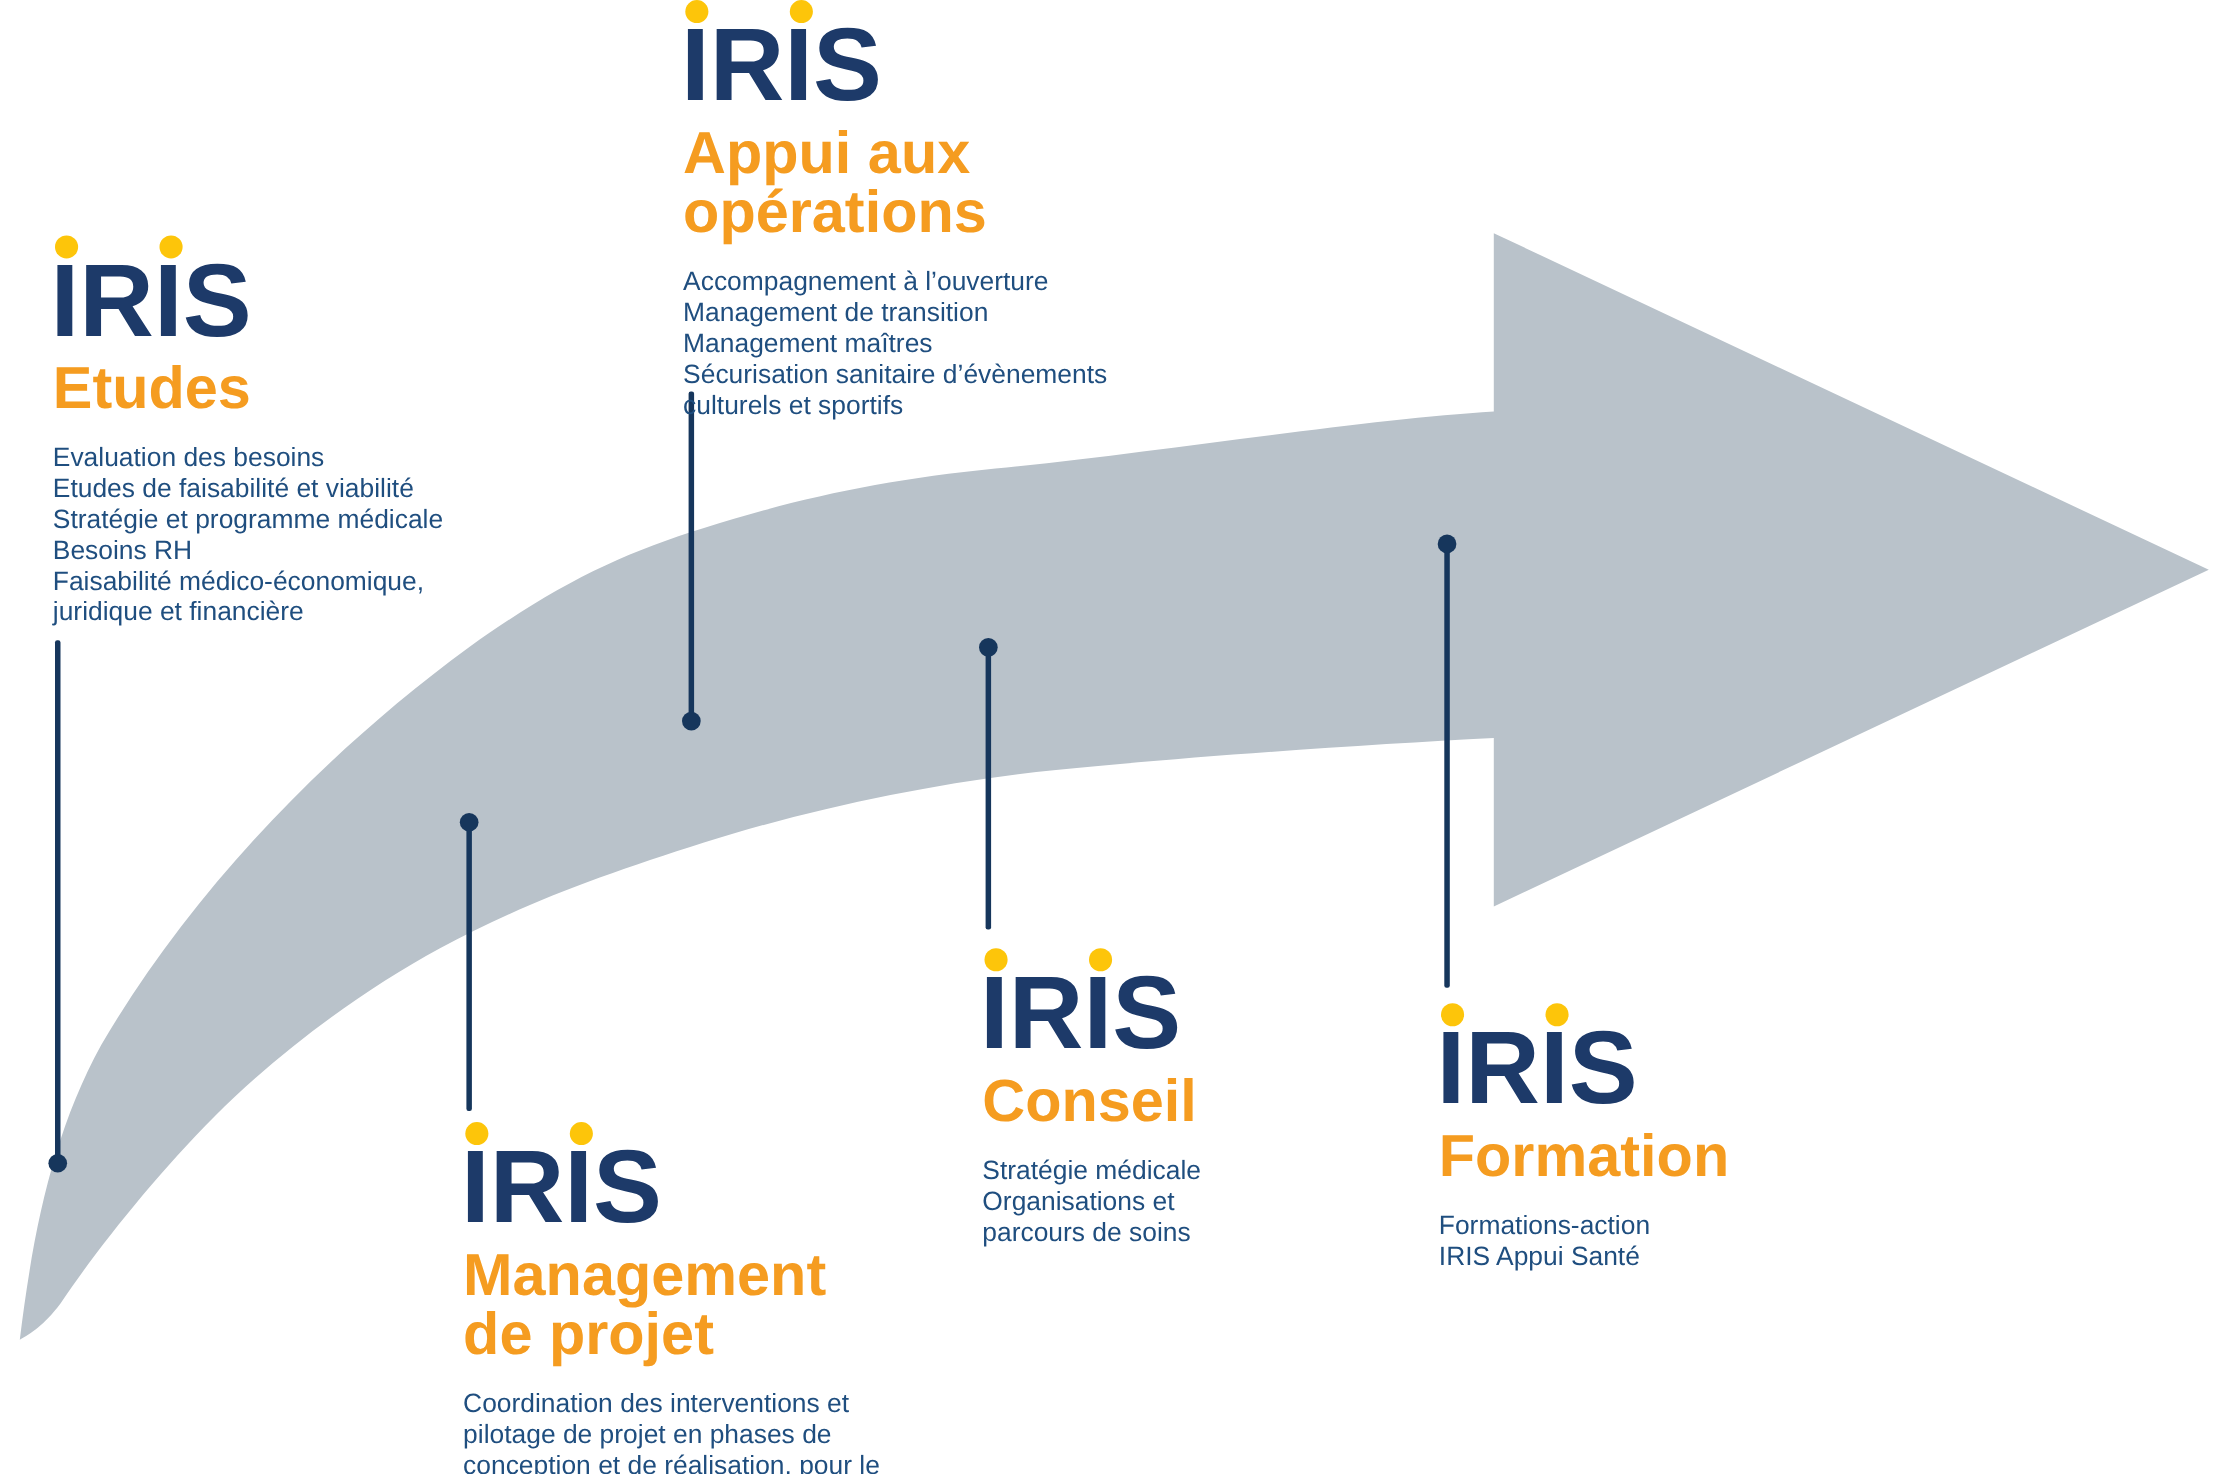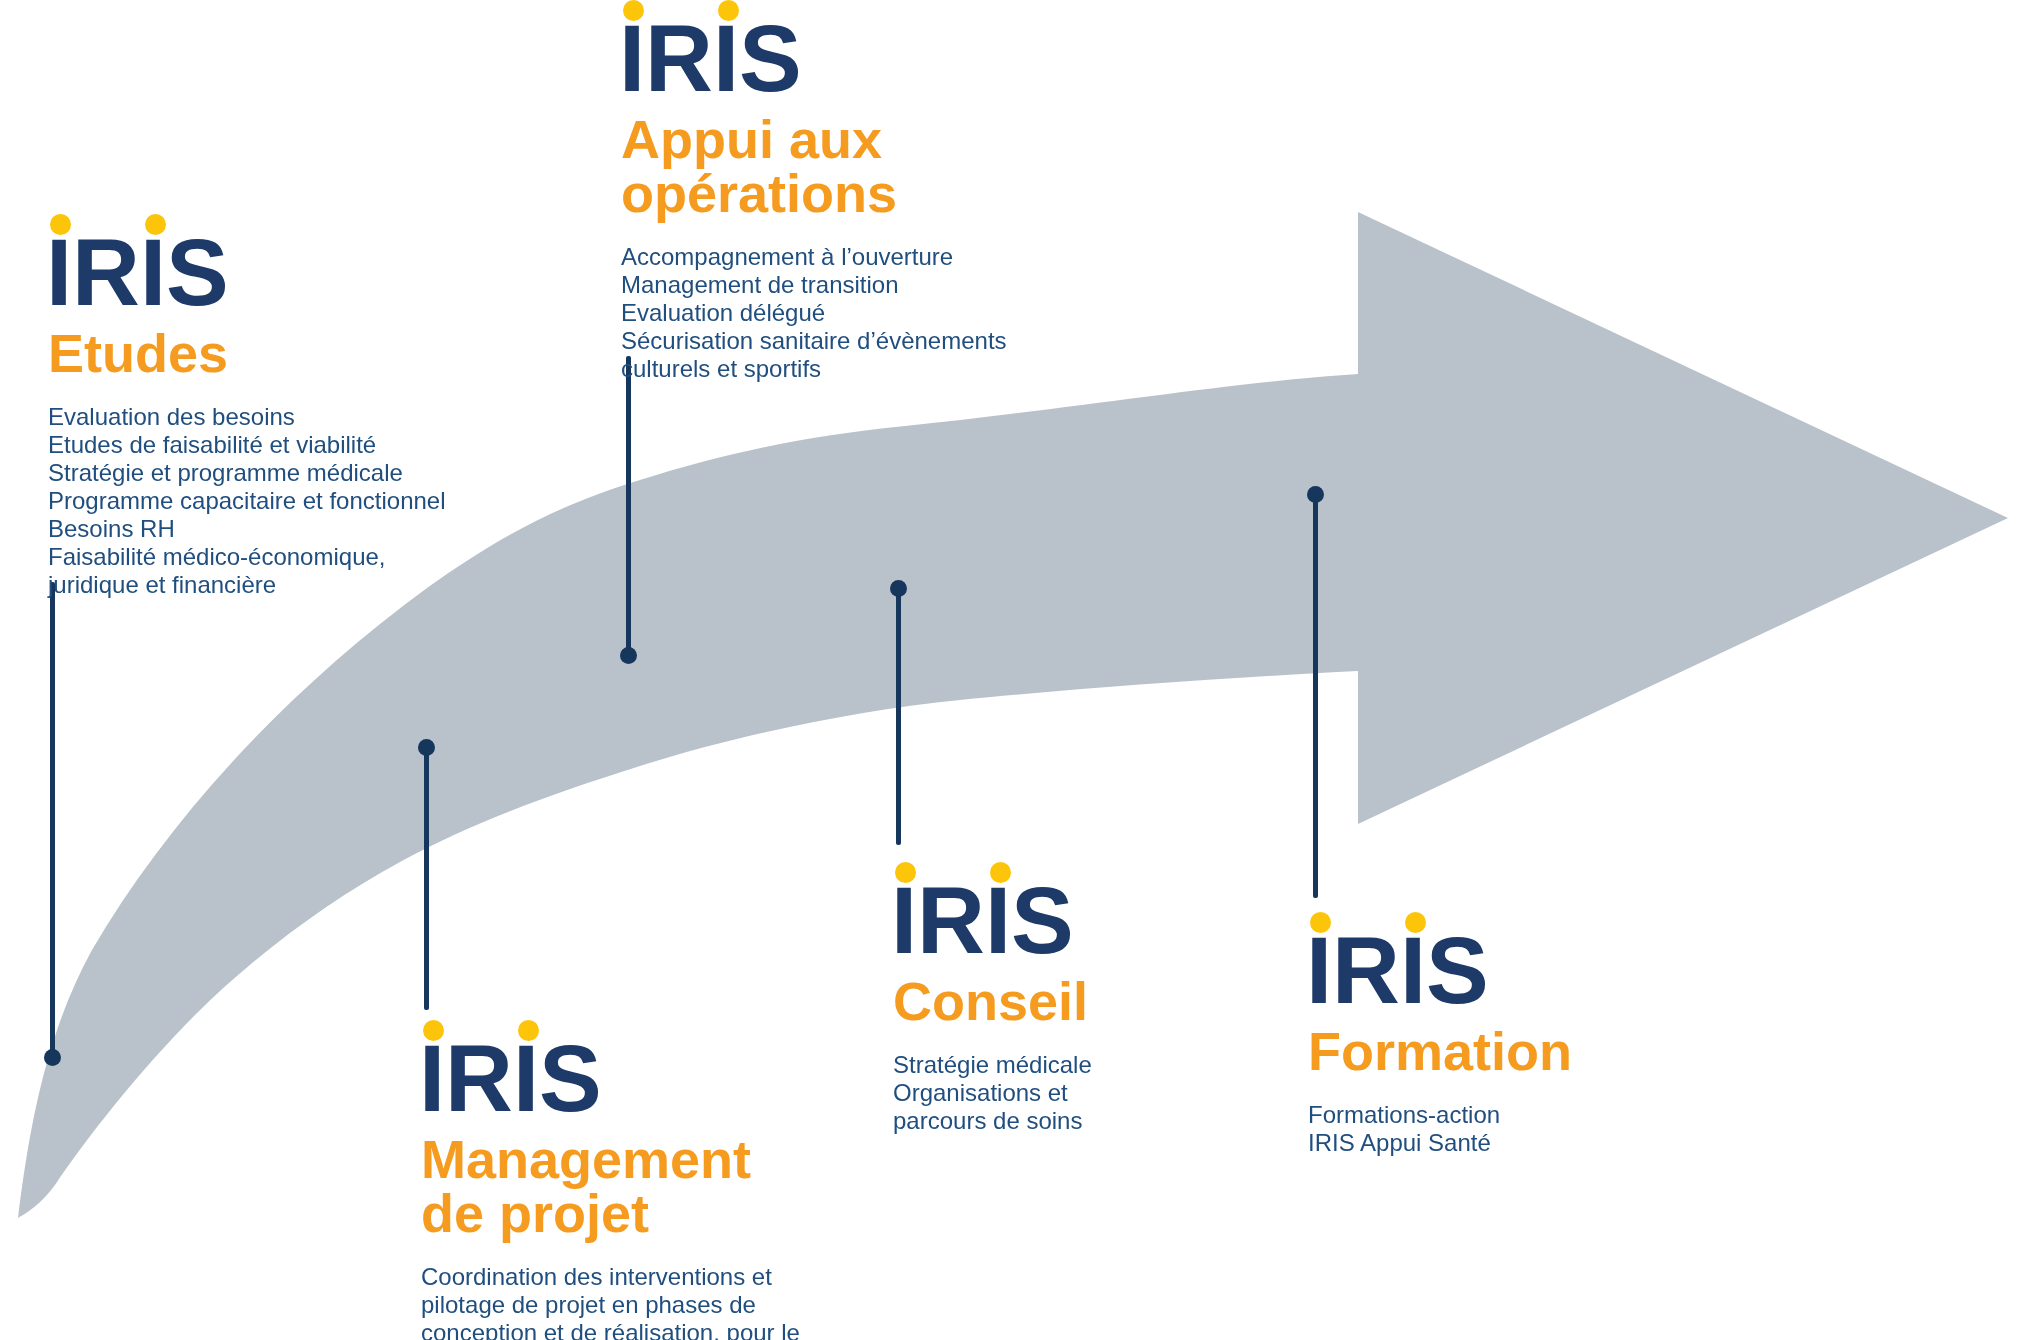--- a/index.html
+++ b/index.html
@@ -120,33 +120,33 @@
   <div id="line-formation" class="connector-line"></div>
   <div id="dot-formation" class="connector-dot"></div>
 
   <div id="sec-etudes" class="section">
     <div class="iris-logo">
       <span class="iris-dot d1"></span>
       <span class="iris-dot d2"></span>
       <span class="iris-word">IRIS</span>
     </div>
     <div class="sec-title">Etudes</div>
-    <div class="service-list"><div class="service-item">Evaluation des besoins</div><div class="service-item">Etudes de faisabilité et viabilité</div><div class="service-item">Stratégie et programme médicale</div><div class="service-item">Programme capacitaire et fonctionnel</div><div class="service-item">Besoins RH</div><div class="service-item">Faisabilité médico-économique,
+    <div class="service-list"><div class="service-item">Evaluation des besoins</div><div class="service-item">Etudes de faisabilité et viabilité</div><div class="service-item">Stratégie et programme médicale</div><div class="service-item">Besoins RH</div><div class="service-item">Faisabilité médico-économique,
 juridique et financière</div></div>
   </div>
 
   <div id="sec-appui" class="section">
     <div class="iris-logo">
       <span class="iris-dot d1"></span>
       <span class="iris-dot d2"></span>
       <span class="iris-word">IRIS</span>
     </div>
     <div class="sec-title">Appui aux
 opérations</div>
-    <div class="service-list"><div class="service-item">Accompagnement à l’ouverture</div><div class="service-item">Management de transition</div><div class="service-item">Evaluation délégué</div><div class="service-item">Sécurisation sanitaire d’évènements
+    <div class="service-list"><div class="service-item">Accompagnement à l’ouverture</div><div class="service-item">Management de transition</div><div class="service-item">Management maîtres</div><div class="service-item">Sécurisation sanitaire d’évènements
 culturels et sportifs</div></div>
   </div>
 
   <div id="sec-management" class="section">
     <div class="iris-logo">
       <span class="iris-dot d1"></span>
       <span class="iris-dot d2"></span>
       <span class="iris-word">IRIS</span>
     </div>
     <div class="sec-title">Management

